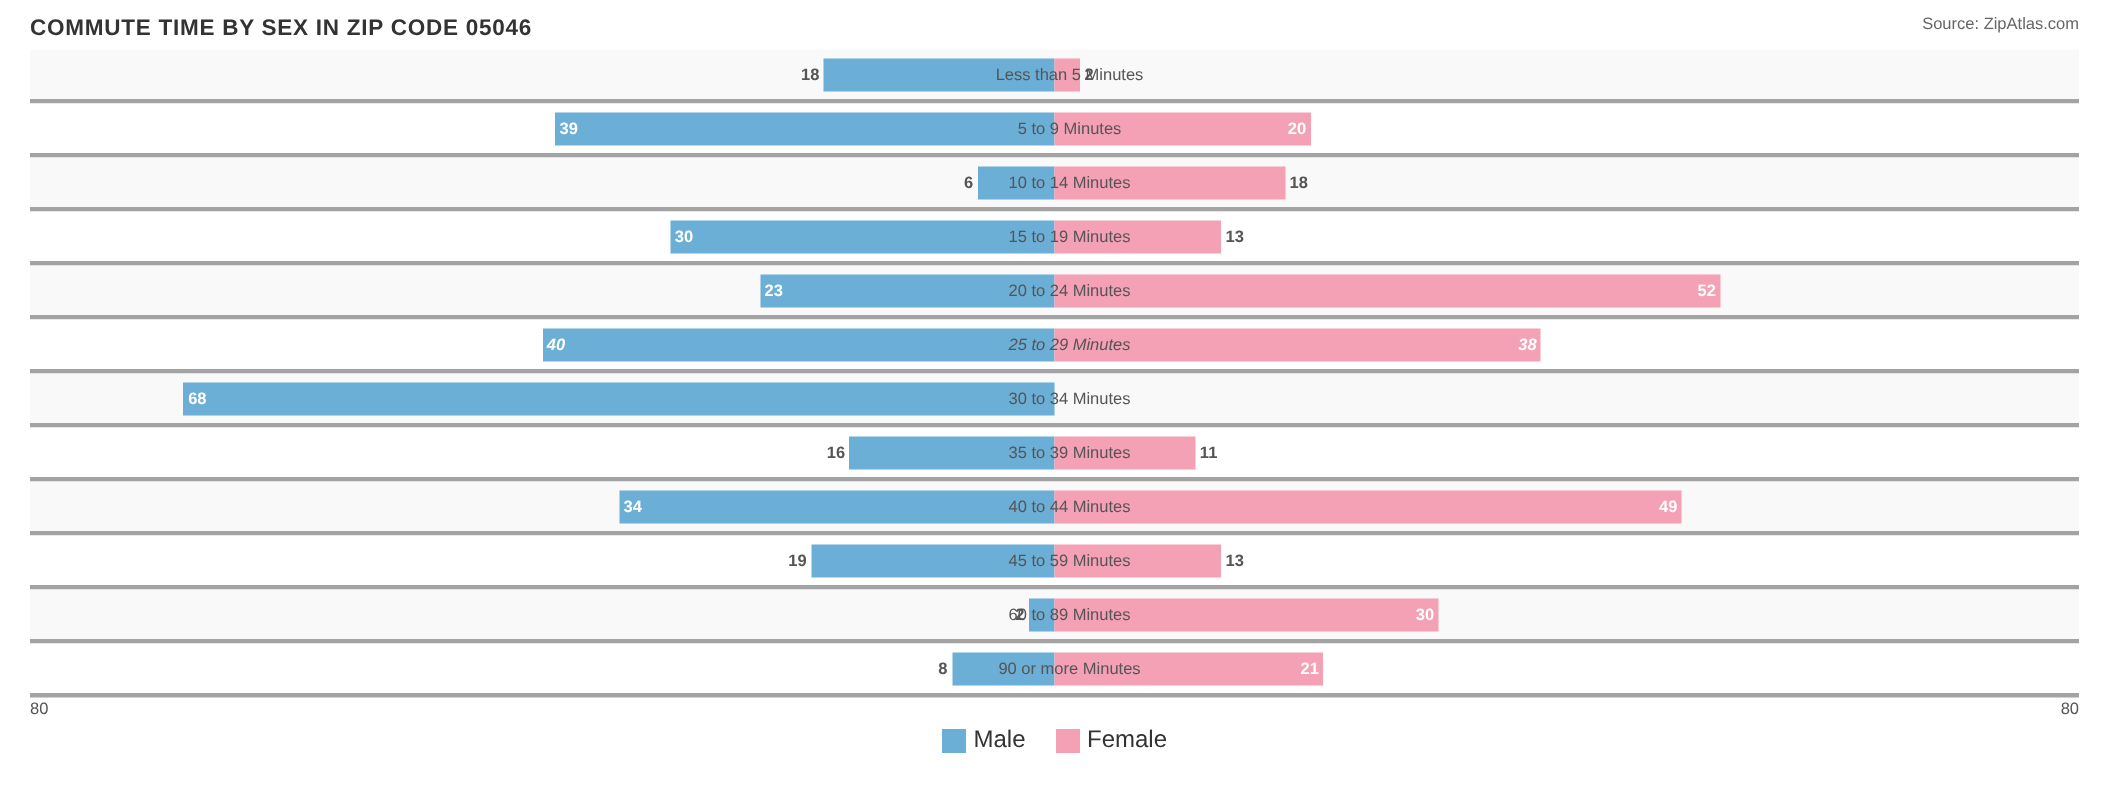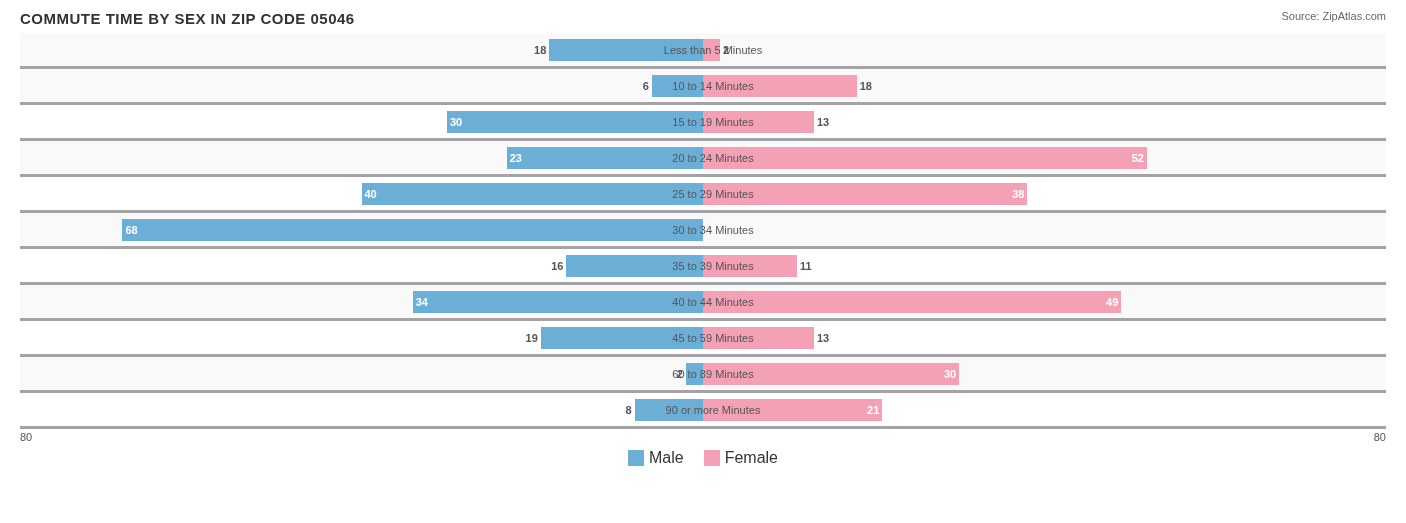--- a/index.html
+++ b/index.html
@@ -164,20 +164,35 @@
           </div>
         </div>
         <div class="center-label">Less than 5 Minutes</div>
         <div class="right-section">
           <div class="female-bar" style="width: 2.5%;">
             <span class="bar-value" style="left:calc(100% + 3px); position:absolute; color:#555;">2</span>
           </div>
         </div>
       </div>
     </div>
+      <div class="row" style="background: rgb(255, 255, 255);">
+      <div class="bar-row">
+        <div class="left-section">
+          <div class="male-bar" style="width: 48.75%;">
+            <span class="bar-value male-value-inside">39</span>
+          </div>
+        </div>
+        <div class="center-label">5 to 9 Minutes</div>
+        <div class="right-section">
+          <div class="female-bar" style="width: 25%;">
+            <span class="bar-value female-value-inside">20</span>
+          </div>
+        </div>
+      </div>
+    </div>
       <div class="row" style="background: rgb(249, 249, 249);">
       <div class="bar-row">
         <div class="left-section">
           <div class="male-bar" style="width: 7.5%;">
             <span class="bar-value" style="right:calc(100% + 3px); position:absolute; color:#555;">6</span>
           </div>
         </div>
         <div class="center-label">10 to 14 Minutes</div>
         <div class="right-section">
           <div class="female-bar" style="width: 22.5%;">
@@ -209,21 +224,21 @@
           </div>
         </div>
         <div class="center-label">20 to 24 Minutes</div>
         <div class="right-section">
           <div class="female-bar" style="width: 65%;">
             <span class="bar-value female-value-inside">52</span>
           </div>
         </div>
       </div>
     </div>
-      <div class="row" style="background: rgb(255, 255, 255);">
+      <div class="row" style="background: rgb(255, 255, 255); font-style: italic;">
       <div class="bar-row">
         <div class="left-section">
           <div class="male-bar" style="width: 50%;">
             <span class="bar-value male-value-inside">40</span>
           </div>
         </div>
         <div class="center-label">25 to 29 Minutes</div>
         <div class="right-section">
           <div class="female-bar" style="width: 47.5%;">
             <span class="bar-value female-value-inside">38</span>

